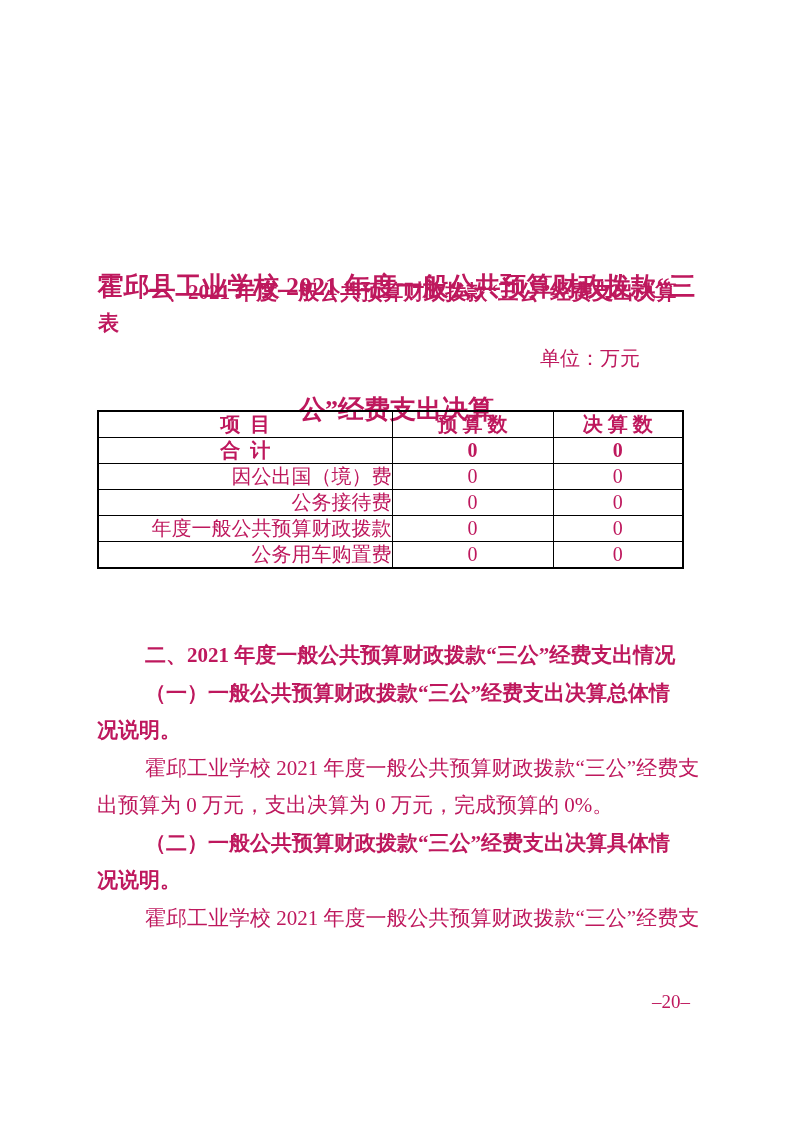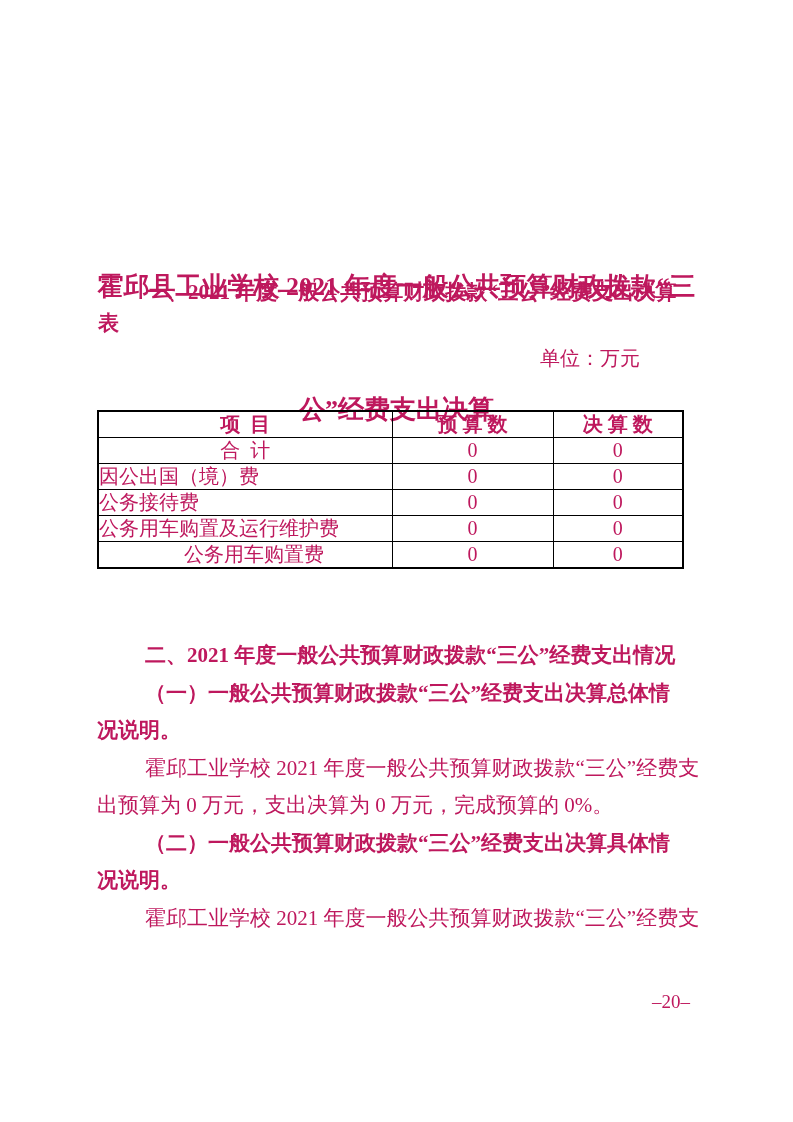--- a/index.html
+++ b/index.html
@@ -41,24 +41,24 @@
     line-height:25px;
     font-weight:normal;
     white-space:pre;
     overflow:hidden;
   }
   table.budget th { text-align:center; font-weight:bold; }
   .col-item  { width:294px; }
   .col-num   { width:161px; }
   .col-num2  { width:130px; }
   td.c { text-align:center; }
-  td.item { text-align:left; padding-left:6px; }
+  td.item { text-align:right; padding-left:6px; }
   td.item.ind1 { padding-left:24px; }
   td.item.ind2 { padding-left:85px; }
-  tr.total td { font-weight:normal; }
+  tr.total td { font-weight:bold; }
   .sec {
     position:absolute; left:97px; top:637px; width:600px;
     font-size:21px;
   }
   .sec .ln {
     height:37.5px; line-height:37.5px;
     white-space:pre;
   }
   .sec .ln.indent { padding-left:48px; }
   .sec .ln.bold { font-weight:bold; }
@@ -103,21 +103,21 @@
       <td class="item">因公出国（境）费</td>
       <td class="c">0</td>
       <td class="c">0</td>
     </tr>
     <tr>
       <td class="item">公务接待费</td>
       <td class="c">0</td>
       <td class="c">0</td>
     </tr>
     <tr>
-      <td class="item">公务用车购置及运行维护费</td>
+      <td class="item">年度一般公共预算财政拨款</td>
       <td class="c">0</td>
       <td class="c">0</td>
     </tr>
     <tr>
       <td class="item ind2">公务用车购置费</td>
       <td class="c">0</td>
       <td class="c">0</td>
     </tr>
   </tbody>
     </table>

